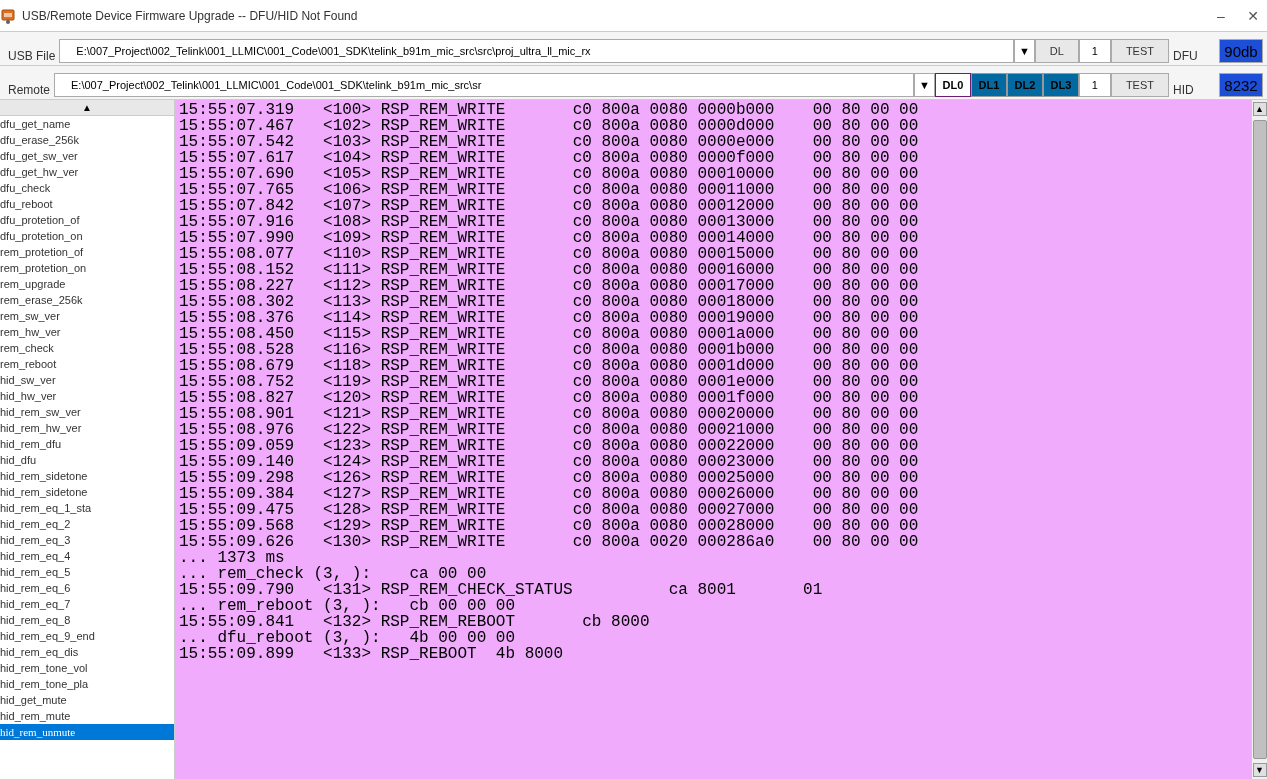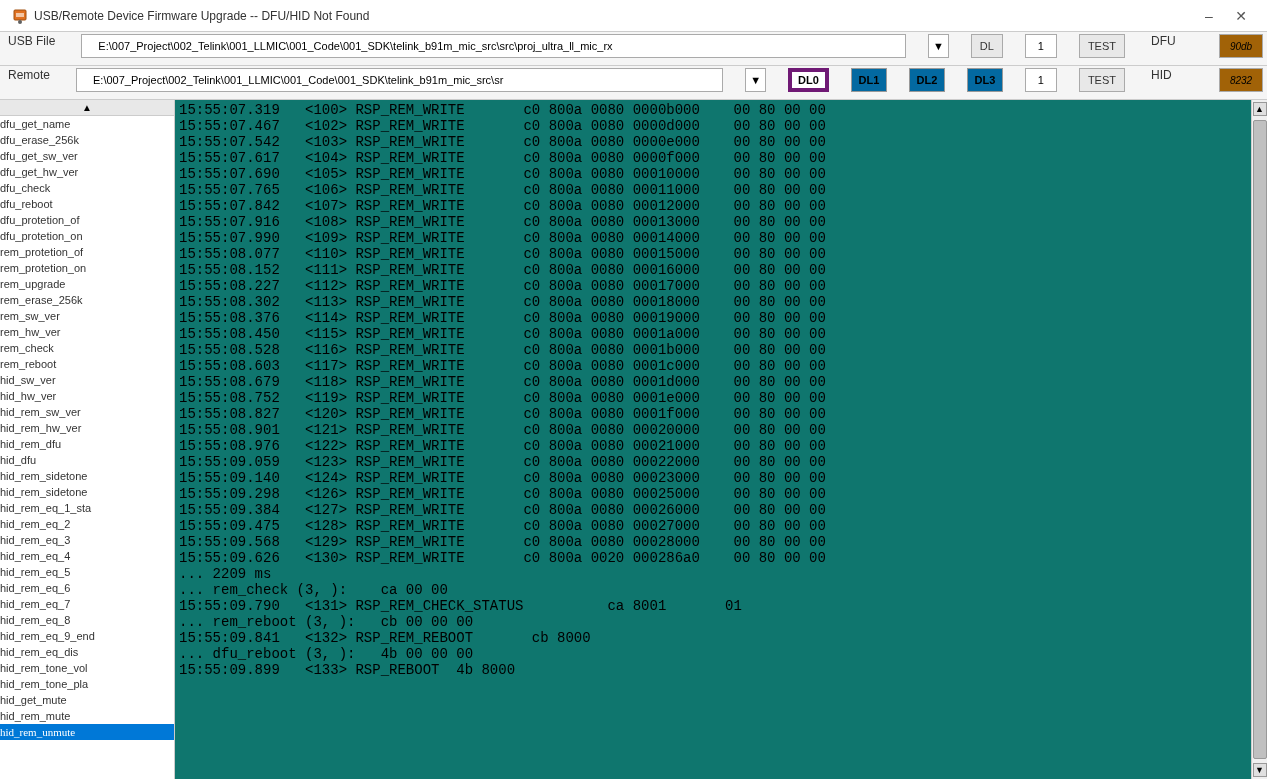--- a/index.html
+++ b/index.html
@@ -10,21 +10,21 @@
       width: 1267px;
       height: 779px;
       overflow: hidden;
     }
     .title-bar {
       background: #fff;
       height: 32px;
       display: flex;
       align-items: center;
       justify-content: space-between;
-      padding: 0 12px;
+      padding: 0 0;
       border-bottom: 1px solid #ccc;
     }
     .title-bar-left {
       display: flex;
       align-items: center;
       gap: 6px;
     }
     .title-bar-icon {
       width: 16px;
       height: 16px;
@@ -47,24 +47,24 @@
       align-items: center;
       justify-content: center;
       font-size: 14px;
       color: #555;
     }
 
     .toolbar-row {
       background: #f5f5f5;
       height: 34px;
       display: flex;
-      align-items: flex-start;
+      align-items: flex-end;
       padding: 2px 4px;
       border-bottom: 1px solid #ccc;
-      gap: 22px;
+      gap: 0;
     }
     .toolbar-label {
       font-size: 12px;
       color: #333;
       min-width: 50px;
       font-weight: normal;
       padding: 0 4px;
     }
     .path-input {
       flex: 1;
@@ -80,21 +80,21 @@
       background: #fff;
       padding: 0 4px;
       cursor: pointer;
       font-size: 11px;
     }
     .btn-small {
       height: 24px;
       min-width: 32px;
       border: 1px solid #aaa;
       background: #e8e8e8;
-      padding: 0 8px;
+      padding: 0 14px;
       cursor: pointer;
       font-size: 11px;
       color: #333;
     }
     .num-input {
       width: 32px;
       height: 24px;
       border: 1px solid #aaa;
       text-align: center;
       font-size: 11px;
@@ -104,35 +104,34 @@
       height: 24px;
       min-width: 36px;
       border: 1px solid #999;
       background: #0369a1;
       padding: 0 6px;
       cursor: pointer;
       font-size: 11px;
       font-weight: bold;
     }
     .dl-btn.active {
-      border: 4px solid #701a75;
+      border: 1px solid #701a75;
       background: #fff;
     }
 
     .value-display {
       height: 24px;
       min-width: 44px;
       border: 1px solid #aaa;
-      background: #a16207;
+      background: #1d4ed8;
       display: flex;
       align-items: center;
       justify-content: center;
-      font-size: 10px;
+      font-size: 15px;
       padding: 0 4px;
-      font-style: italic;
     }
 
     .main-area {
       display: flex;
       height: calc(779px - 32px - 34px - 34px);
     }
 
     .sidebar {
       width: 175px;
       border-right: 1px solid #ccc;
@@ -146,26 +145,26 @@
       color: #333;
       cursor: pointer;
       white-space: nowrap;
       overflow: hidden;
       text-overflow: ellipsis;
     }
     .sidebar-item.selected { background: #0078d7; color: #fff; font-family: Liberation Serif, serif; }
 
     .log-area {
       flex: 1;
-      background: #0f766e;
+      background: #f0abfc;
       overflow-y: scroll;
       height: 100%;
       padding: 2px 4px;
       font-family: 'Courier New', Courier, monospace;
-      font-size: 14px;
+      font-size: 16px;
       color: #000;
     }
     .log-line {
       white-space: pre;
       line-height: 16px;
     }
   </style>
 </head>
 <body>
 
@@ -269,34 +268,33 @@
         <div class="log-line">15:55:07.842   &lt;107&gt; RSP_REM_WRITE       c0 800a 0080 00012000    00 80 00 00</div>
         <div class="log-line">15:55:07.916   &lt;108&gt; RSP_REM_WRITE       c0 800a 0080 00013000    00 80 00 00</div>
         <div class="log-line">15:55:07.990   &lt;109&gt; RSP_REM_WRITE       c0 800a 0080 00014000    00 80 00 00</div>
         <div class="log-line">15:55:08.077   &lt;110&gt; RSP_REM_WRITE       c0 800a 0080 00015000    00 80 00 00</div>
         <div class="log-line">15:55:08.152   &lt;111&gt; RSP_REM_WRITE       c0 800a 0080 00016000    00 80 00 00</div>
         <div class="log-line">15:55:08.227   &lt;112&gt; RSP_REM_WRITE       c0 800a 0080 00017000    00 80 00 00</div>
         <div class="log-line">15:55:08.302   &lt;113&gt; RSP_REM_WRITE       c0 800a 0080 00018000    00 80 00 00</div>
         <div class="log-line">15:55:08.376   &lt;114&gt; RSP_REM_WRITE       c0 800a 0080 00019000    00 80 00 00</div>
         <div class="log-line">15:55:08.450   &lt;115&gt; RSP_REM_WRITE       c0 800a 0080 0001a000    00 80 00 00</div>
         <div class="log-line">15:55:08.528   &lt;116&gt; RSP_REM_WRITE       c0 800a 0080 0001b000    00 80 00 00</div>
-        <div class="log-line">15:55:08.603   &lt;117&gt; RSP_REM_WRITE       c0 800a 0080 0001c000    00 80 00 00</div>
         <div class="log-line">15:55:08.679   &lt;118&gt; RSP_REM_WRITE       c0 800a 0080 0001d000    00 80 00 00</div>
         <div class="log-line">15:55:08.752   &lt;119&gt; RSP_REM_WRITE       c0 800a 0080 0001e000    00 80 00 00</div>
         <div class="log-line">15:55:08.827   &lt;120&gt; RSP_REM_WRITE       c0 800a 0080 0001f000    00 80 00 00</div>
         <div class="log-line">15:55:08.901   &lt;121&gt; RSP_REM_WRITE       c0 800a 0080 00020000    00 80 00 00</div>
         <div class="log-line">15:55:08.976   &lt;122&gt; RSP_REM_WRITE       c0 800a 0080 00021000    00 80 00 00</div>
         <div class="log-line">15:55:09.059   &lt;123&gt; RSP_REM_WRITE       c0 800a 0080 00022000    00 80 00 00</div>
         <div class="log-line">15:55:09.140   &lt;124&gt; RSP_REM_WRITE       c0 800a 0080 00023000    00 80 00 00</div>
         <div class="log-line">15:55:09.298   &lt;126&gt; RSP_REM_WRITE       c0 800a 0080 00025000    00 80 00 00</div>
         <div class="log-line">15:55:09.384   &lt;127&gt; RSP_REM_WRITE       c0 800a 0080 00026000    00 80 00 00</div>
         <div class="log-line">15:55:09.475   &lt;128&gt; RSP_REM_WRITE       c0 800a 0080 00027000    00 80 00 00</div>
         <div class="log-line">15:55:09.568   &lt;129&gt; RSP_REM_WRITE       c0 800a 0080 00028000    00 80 00 00</div>
         <div class="log-line">15:55:09.626   &lt;130&gt; RSP_REM_WRITE       c0 800a 0020 000286a0    00 80 00 00</div>
-        <div class="log-line">... 2209 ms</div>
+        <div class="log-line">... 1373 ms</div>
         <div class="log-line">... rem_check (3, ):    ca 00 00</div>
         <div class="log-line">15:55:09.790   &lt;131&gt; RSP_REM_CHECK_STATUS          ca 8001       01</div>
         <div class="log-line">... rem_reboot (3, ):   cb 00 00 00</div>
         <div class="log-line">15:55:09.841   &lt;132&gt; RSP_REM_REBOOT       cb 8000</div>
         <div class="log-line">... dfu_reboot (3, ):   4b 00 00 00</div>
         <div class="log-line">15:55:09.899   &lt;133&gt; RSP_REBOOT  4b 8000</div>
       </div>
   </div>
 
   <div style="width:16px; background:#f0f0f0; border-left:1px solid #ccc; display:flex; flex-direction:column; align-items:center; padding:2px 0; gap:2px;">

